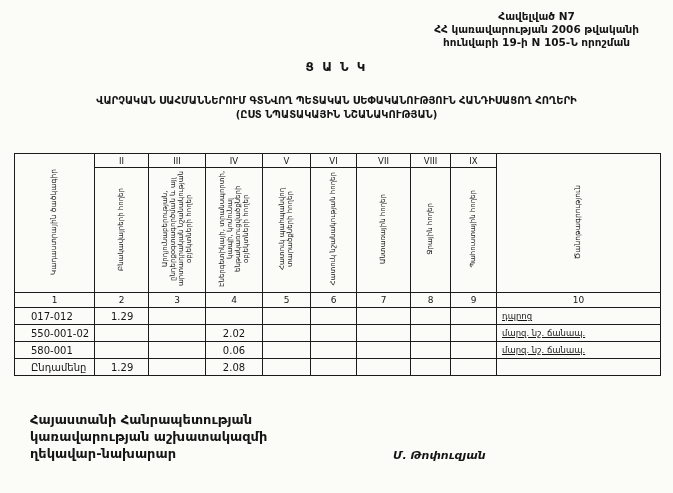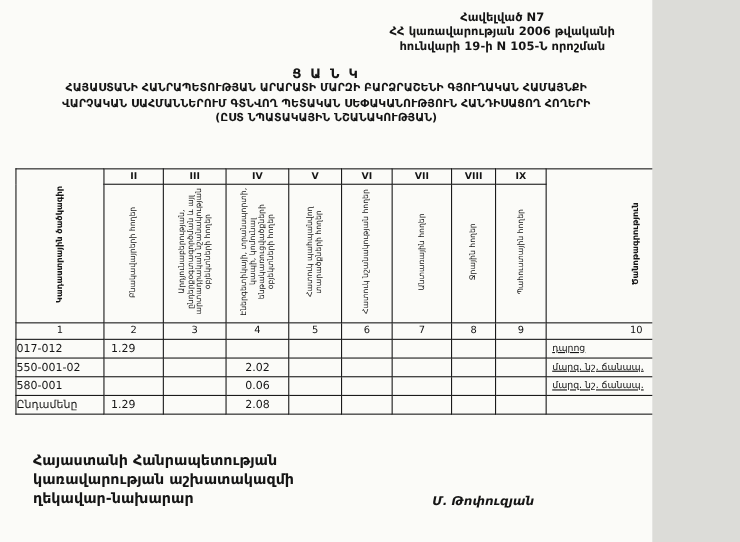--- a/index.html
+++ b/index.html
@@ -1,19 +1,19 @@
 <!DOCTYPE html>
 <html><head>
 <meta charset="utf-8">
 <style>
   * { margin: 0; padding: 0; box-sizing: border-box; }
   html, body { background: #dcdcd8; }
   .page {
     position: relative;
-    width: 593px;
+    width: 673px;
     height: 493px;
     background: #fbfbf8;
     font-family: "DejaVu Sans", sans-serif;
     color: #151515;
     overflow: hidden;
   }
   .decree-block {
     position: absolute;
     top: 10px;
     right: 34px;
@@ -24,56 +24,56 @@
     white-space: nowrap;
   }
   .title-block {
     position: absolute;
     top: 60px;
     left: 0;
     width: 100%;
     text-align: center;
     font-weight: bold;
   }
-  .title-main { font-size: 12px; letter-spacing: 2px; margin-bottom: 0; }
+  .title-main { font-size: 12px; letter-spacing: 2px; margin-bottom: 20px; }
   .title-line { font-size: 10px; line-height: 1.35; }
   .doc-table {
     position: absolute;
     top: 153px;
     left: 14px;
     width: 646px;
     border-collapse: collapse;
     table-layout: fixed;
   }
   .doc-table th, .doc-table td {
     border: 1px solid #1b1b1b;
     font-weight: normal;
     font-size: 10px;
     padding: 0 2px;
     overflow: hidden;
     vertical-align: middle;
     text-align: center;
   }
-  .roman-row th { height: 14px; font-size: 8.5px; font-weight: bold; padding: 0; }
+  .roman-row th { height: 14px; font-size: 8.5px; font-weight: normal; padding: 0; }
   .cat-row th { height: 124px; vertical-align: middle; padding: 2px 1px; }
   .num-row th { height: 15px; font-size: 9px; }
   .vert {
     writing-mode: vertical-rl;
     transform: rotate(180deg);
     display: inline-block;
     max-height: 118px;
     font-size: 7px;
     line-height: 1.15;
     text-align: center;
     margin: 0 auto;
   }
   .vert.tall { max-height: 136px; font-size: 7.5px; }
   .data-row td { height: 17px; }
-  .data-row td:first-child { text-align: left; padding-left: 0; font-size: 10px; }
-  .data-row td:nth-child(2) { text-align: left; padding-left: 6px; }
+  .data-row td:first-child { text-align: left; padding-left: 16px; font-size: 10px; }
+  .data-row td:nth-child(2) { text-align: left; padding-left: 16px; }
   .data-row td:last-child { text-align: left; padding-left: 5px; font-size: 8.5px; text-decoration: underline; }
   .footer-left {
     position: absolute;
     top: 412px;
     left: 30px;
     font-size: 13px;
     font-weight: bold;
     line-height: 1.3;
   }
   .signature {
@@ -91,21 +91,20 @@
 <div class="page">
 
   <div class="decree-block">
     <div>Հավելված N7</div>
     <div>ՀՀ կառավարության 2006 թվականի</div>
     <div>հունվարի 19-ի N 105-Ն որոշման</div>
   </div>
 
   <div class="title-block">
     <div class="title-main">Ց Ա Ն Կ</div>
-    <div class="title-line">ՀԱՅԱՍՏԱՆԻ ՀԱՆՐԱՊԵՏՈՒԹՅԱՆ ԱՐԱՐԱՏԻ ՄԱՐԶԻ ԲԱՐՁՐԱՇԵՆԻ ԳՅՈՒՂԱԿԱՆ ՀԱՄԱՅՆՔԻ</div>
     <div class="title-line">ՎԱՐՉԱԿԱՆ ՍԱՀՄԱՆՆԵՐՈՒՄ ԳՏՆՎՈՂ ՊԵՏԱԿԱՆ ՍԵՓԱԿԱՆՈՒԹՅՈՒՆ ՀԱՆԴԻՍԱՑՈՂ ՀՈՂԵՐԻ</div>
     <div class="title-line">(ԸՍՏ ՆՊԱՏԱԿԱՅԻՆ ՆՇԱՆԱԿՈՒԹՅԱՆ)</div>
   </div>
 
   <table class="doc-table">
     <colgroup>
       <col style="width:80px">
         <col style="width:54px">
         <col style="width:57px">
         <col style="width:57px">

